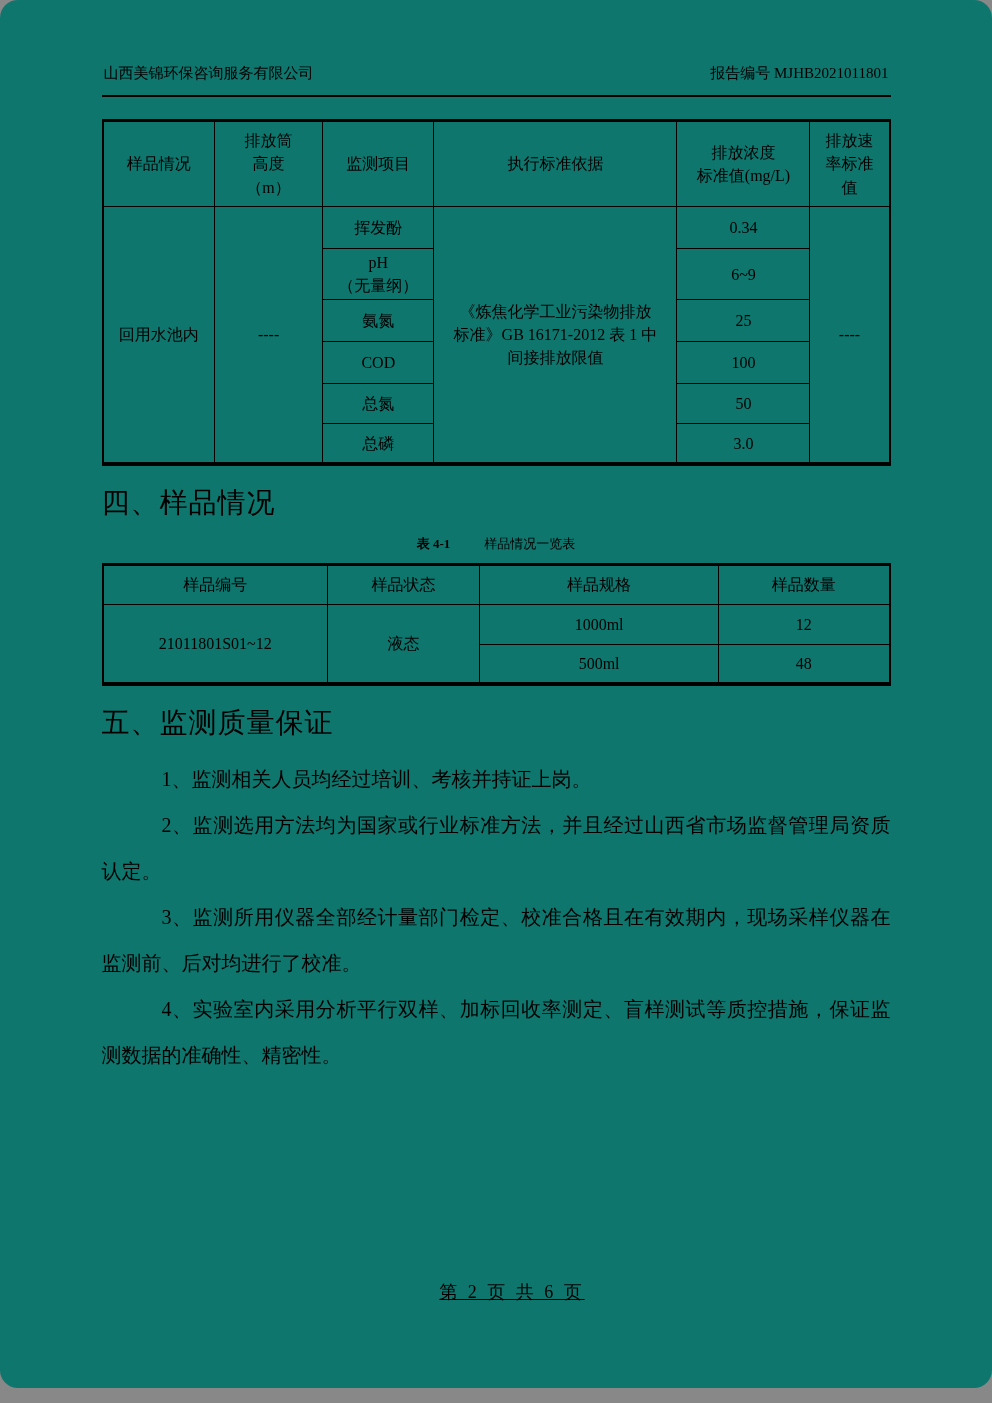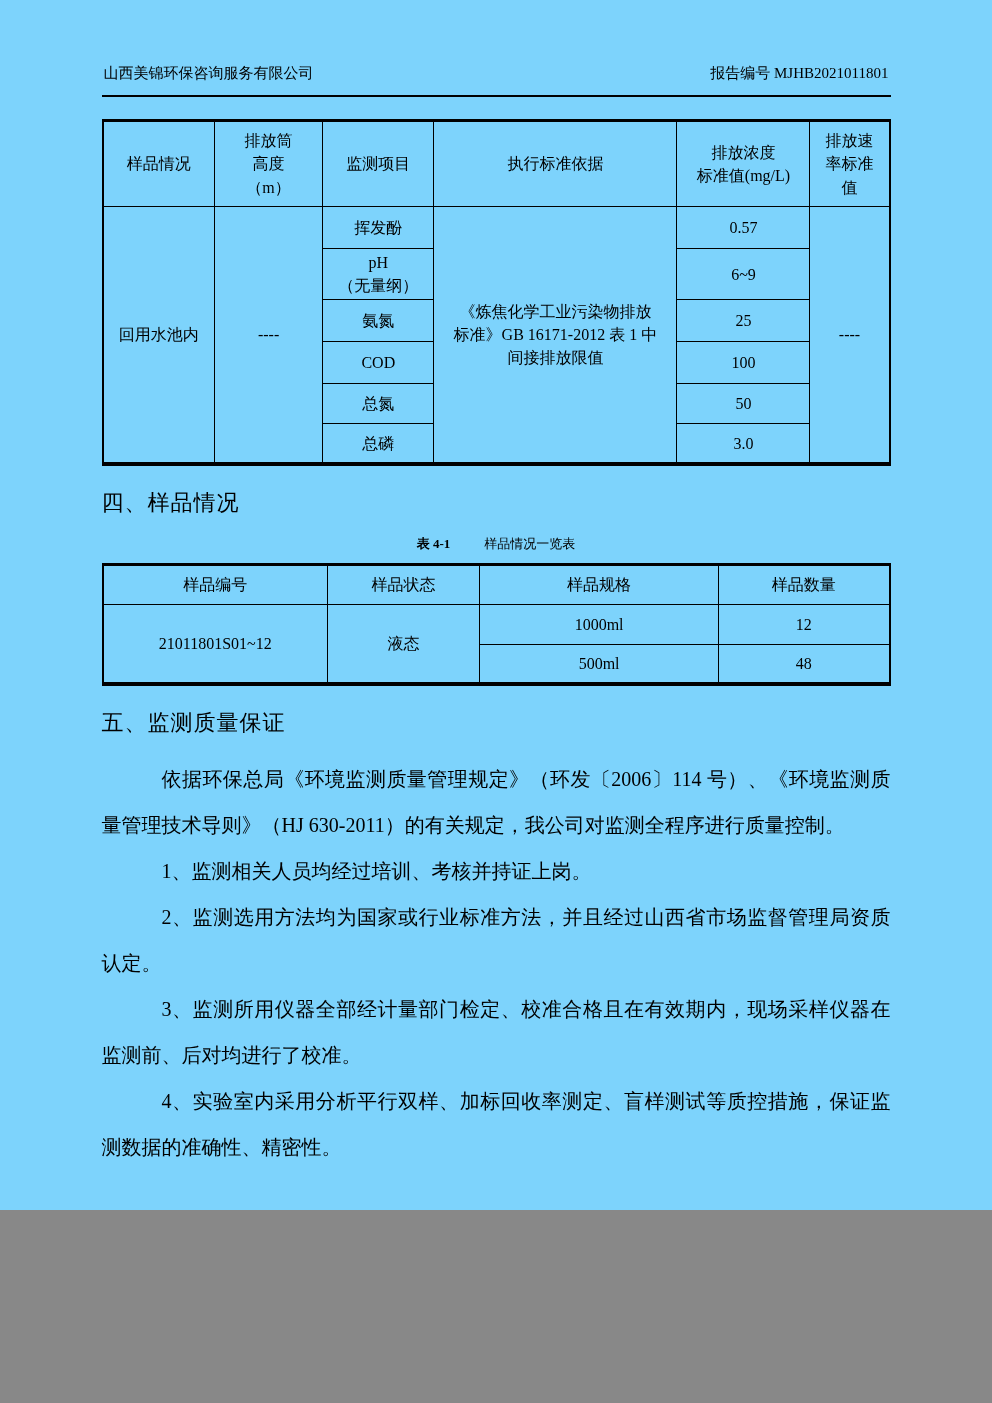--- a/index.html
+++ b/index.html
@@ -1,25 +1,26 @@
 <!DOCTYPE html>
 <html><head>
 <meta charset="utf-8">
 <style>
   * { margin: 0; padding: 0; box-sizing: border-box; }
   html, body { background: #888; }
   .page {
     position: relative;
     width: 992px;
-    height: 1210px;
+    height: 1388px;
     margin: 0 auto;
-    background: #7dd3fc;
+    background: #0f766e;
     color: #000000;
     font-family: "Liberation Serif", "DejaVu Serif", serif;
     overflow: hidden;
+    border-radius: 18px;
   }
   .content {
     position: relative;
     width: 789px;
     margin: 0 auto;
     padding-top: 64px;
   }
   
   .doc-header {
     display: flex;
@@ -56,21 +57,21 @@
   tr.r-item0  { height: 42px; }
   tr.r-item1  { height: 50px; }
   tr.r-item2  { height: 42px; }
   tr.r-item3  { height: 42px; }
   tr.r-item4  { height: 40px; }
   tr.r-item5  { height: 40px; }
   tr.s-row    { height: 40px; }
   
   .section-title {
     margin-top: 22px;
-    font-size: 22px;
+    font-size: 28px;
     line-height: 30px;
     font-weight: normal;
     letter-spacing: 1px;
   }
   .intro {
     margin-top: 26px;
     font-size: 20px;
     line-height: 30px;
     text-indent: 60px;
   }
@@ -134,21 +135,21 @@
 率标准
 值</td>
         </tr>
         <tr class="r-item0">
           <td rowspan="6">回用水池内</td>
           <td rowspan="6">----</td>
           <td>挥发酚</td>
           <td rowspan="6" class="preline">《炼焦化学工业污染物排放
 标准》GB 16171-2012 表 1 中
 间接排放限值</td>
-          <td>0.57</td>
+          <td>0.34</td>
           <td rowspan="6">----</td>
         </tr>
         <tr class="r-item1">
           <td class="preline">pH
 （无量纲）</td>
           <td>6~9</td>
         </tr>
         <tr class="r-item2">
           <td>氨氮</td>
           <td>25</td>
@@ -196,21 +197,20 @@
         </tr>
         <tr class="s-row">
           <td>500ml</td>
           <td>48</td>
         </tr>
       </tbody>
     </table>
 
     <h2 class="section-title">五、监测质量保证</h2>
     <div class="body-paragraphs">
-      <p>依据环保总局《环境监测质量管理规定》（环发〔2006〕114 号）、《环境监测质量管理技术导则》（HJ 630-2011）的有关规定，我公司对监测全程序进行质量控制。</p>
       <p>1、监测相关人员均经过培训、考核并持证上岗。</p>
       <p>2、监测选用方法均为国家或行业标准方法，并且经过山西省市场监督管理局资质认定。</p>
       <p>3、监测所用仪器全部经计量部门检定、校准合格且在有效期内，现场采样仪器在监测前、后对均进行了校准。</p>
       <p>4、实验室内采用分析平行双样、加标回收率测定、盲样测试等质控措施，保证监测数据的准确性、精密性。</p>
     </div>
   </div>
 
   <div class="doc-footer">第 2 页 共 6 页</div>
 </div>
 

